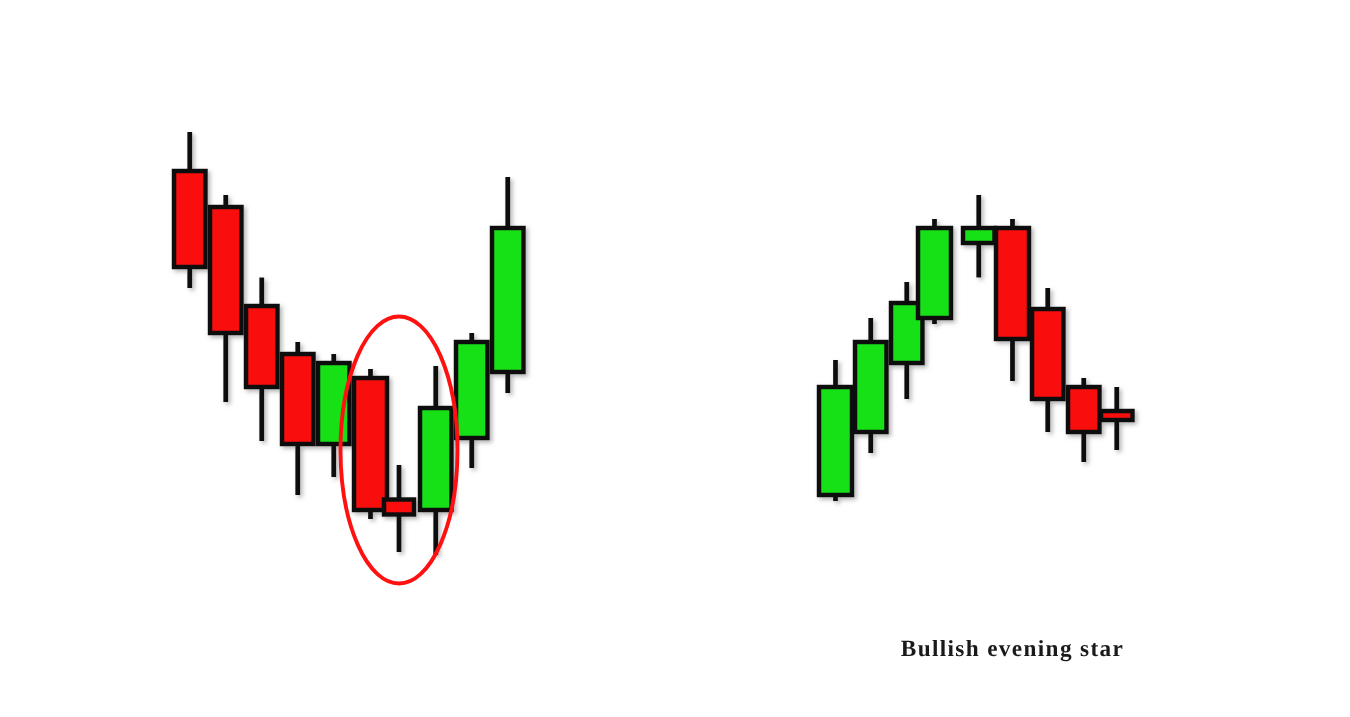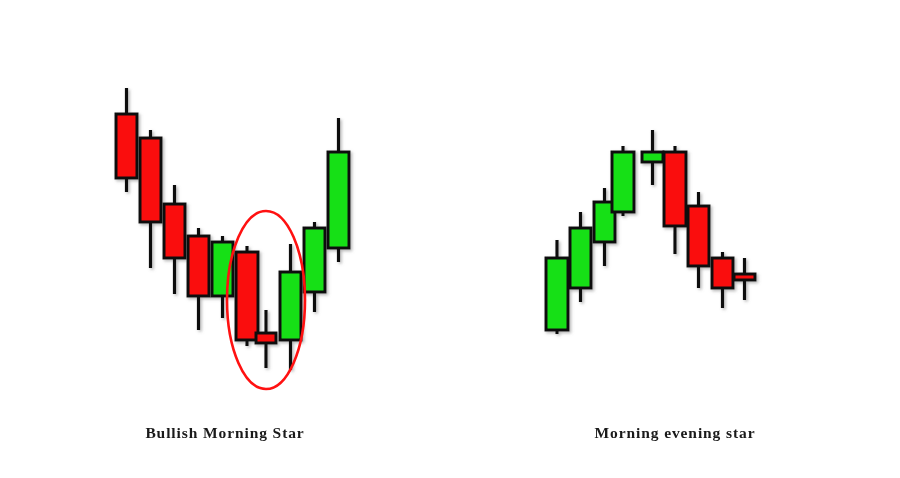--- a/index.html
+++ b/index.html
@@ -78,21 +78,20 @@
             <line x1="314.5" y1="222" x2="314.5" y2="312" stroke="#111111" stroke-width="3.2" stroke-linecap="butt"></line>
             <rect x="304" y="228" width="21" height="64" fill="#16e016" stroke="#111111" stroke-width="3"></rect>
           </g>
           <g>
             <line x1="338.5" y1="118" x2="338.5" y2="262" stroke="#111111" stroke-width="3.2" stroke-linecap="butt"></line>
             <rect x="328" y="152" width="21" height="96" fill="#16e016" stroke="#111111" stroke-width="3"></rect>
           </g>
         </g>
         <ellipse cx="266" cy="300" rx="39" ry="89" fill="none" stroke="#ff1111" stroke-width="2.6"></ellipse>
       </svg>
-    <div class="caption">Bullish Morning Star</div>
   </div>
 
   <div class="panel" id="panel-right">
     <svg class="plot" id="svg-right" viewBox="450 0 450 410" width="450" height="410">
         <defs>
           <filter id="sh1" x="-40%" y="-40%" width="200%" height="200%">
             <feDropShadow dx="1.6" dy="1.6" stdDeviation="1.4" flood-color="#777777" flood-opacity="0.55"></feDropShadow>
           </filter>
         </defs>
         <g filter="url(#sh1)">
@@ -128,16 +127,16 @@
             <line x1="722.5" y1="252" x2="722.5" y2="308" stroke="#111111" stroke-width="3.2" stroke-linecap="butt"></line>
             <rect x="712" y="258" width="21" height="30" fill="#fa0d0d" stroke="#111111" stroke-width="3"></rect>
           </g>
           <g>
             <line x1="744.5" y1="258" x2="744.5" y2="300" stroke="#111111" stroke-width="3.2" stroke-linecap="butt"></line>
             <rect x="734" y="274" width="21" height="6" fill="#fa0d0d" stroke="#111111" stroke-width="3"></rect>
           </g>
         </g>
         <ellipse cx="201" cy="196" rx="46" ry="97" fill="none" stroke="#ff1111" stroke-width="2.6"></ellipse>
       </svg>
-    <div class="caption">Morning evening star</div>
+    <div class="caption">Bullish evening star</div>
   </div>
 
 </div>
 
 </body></html>

